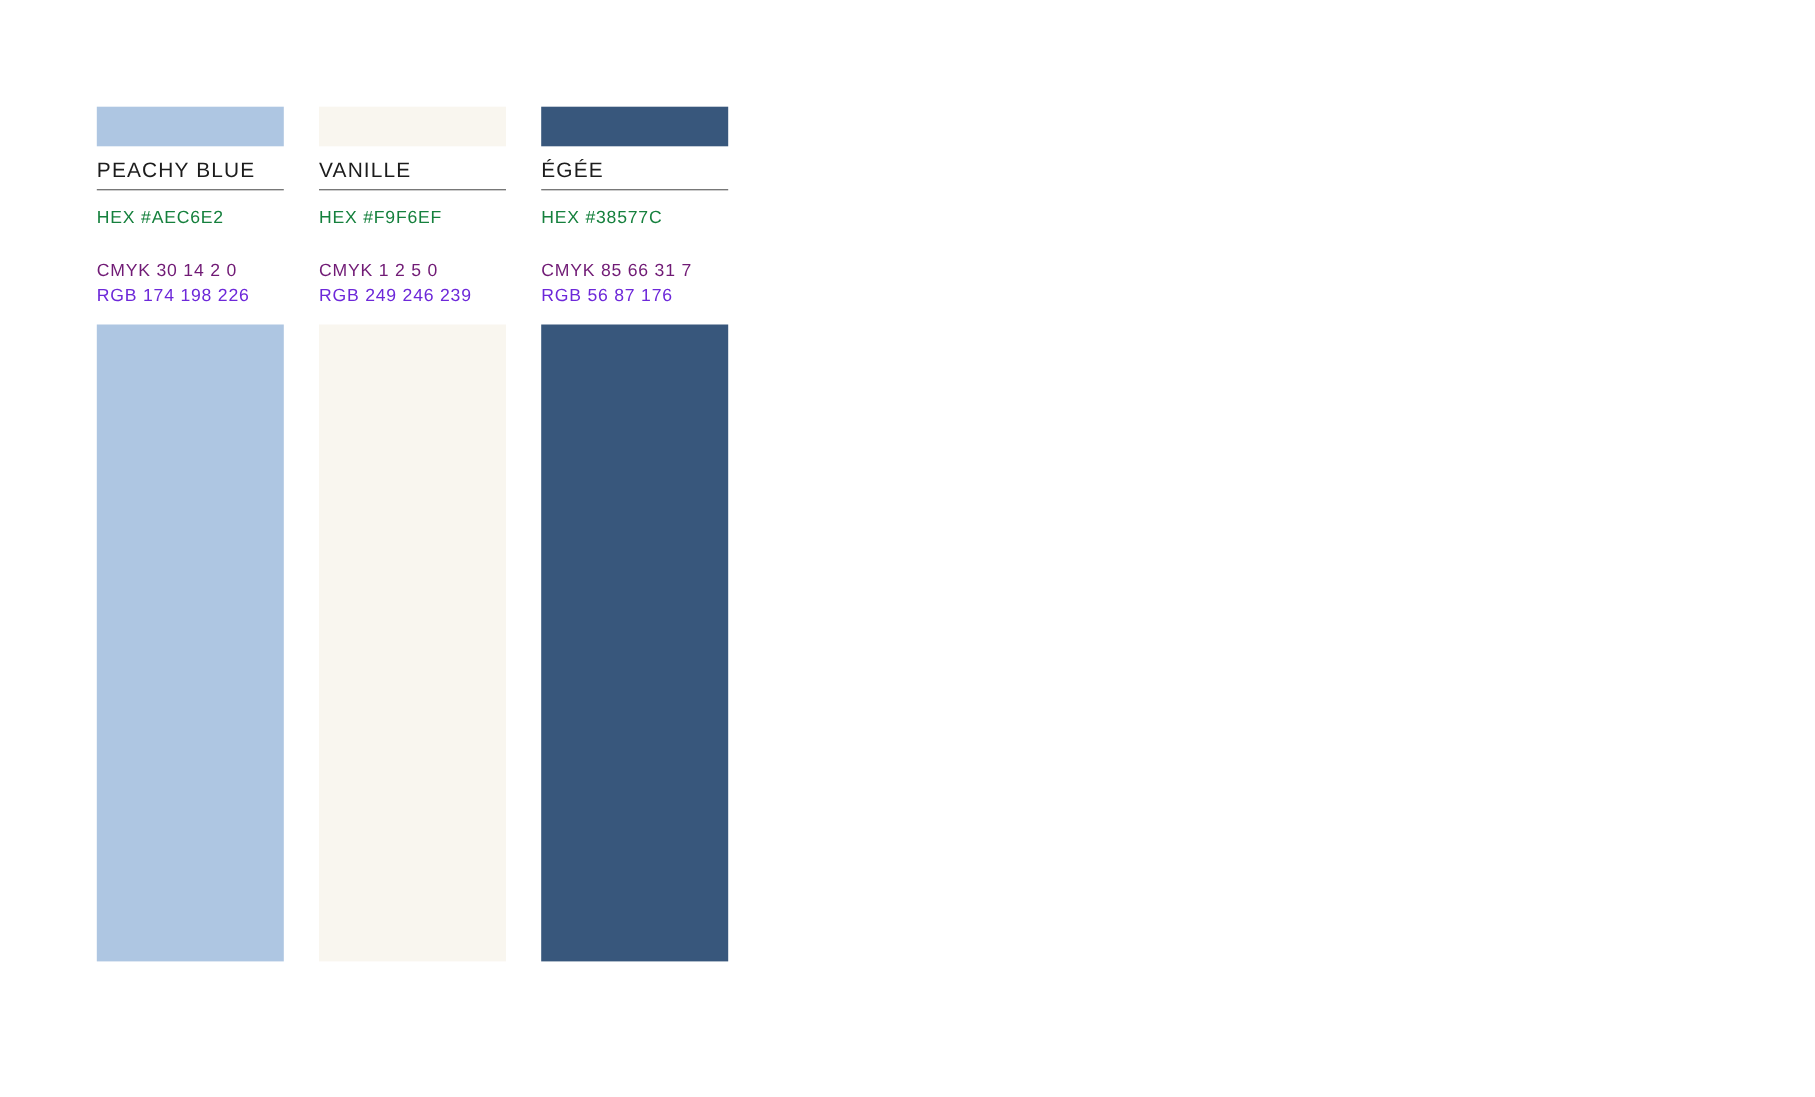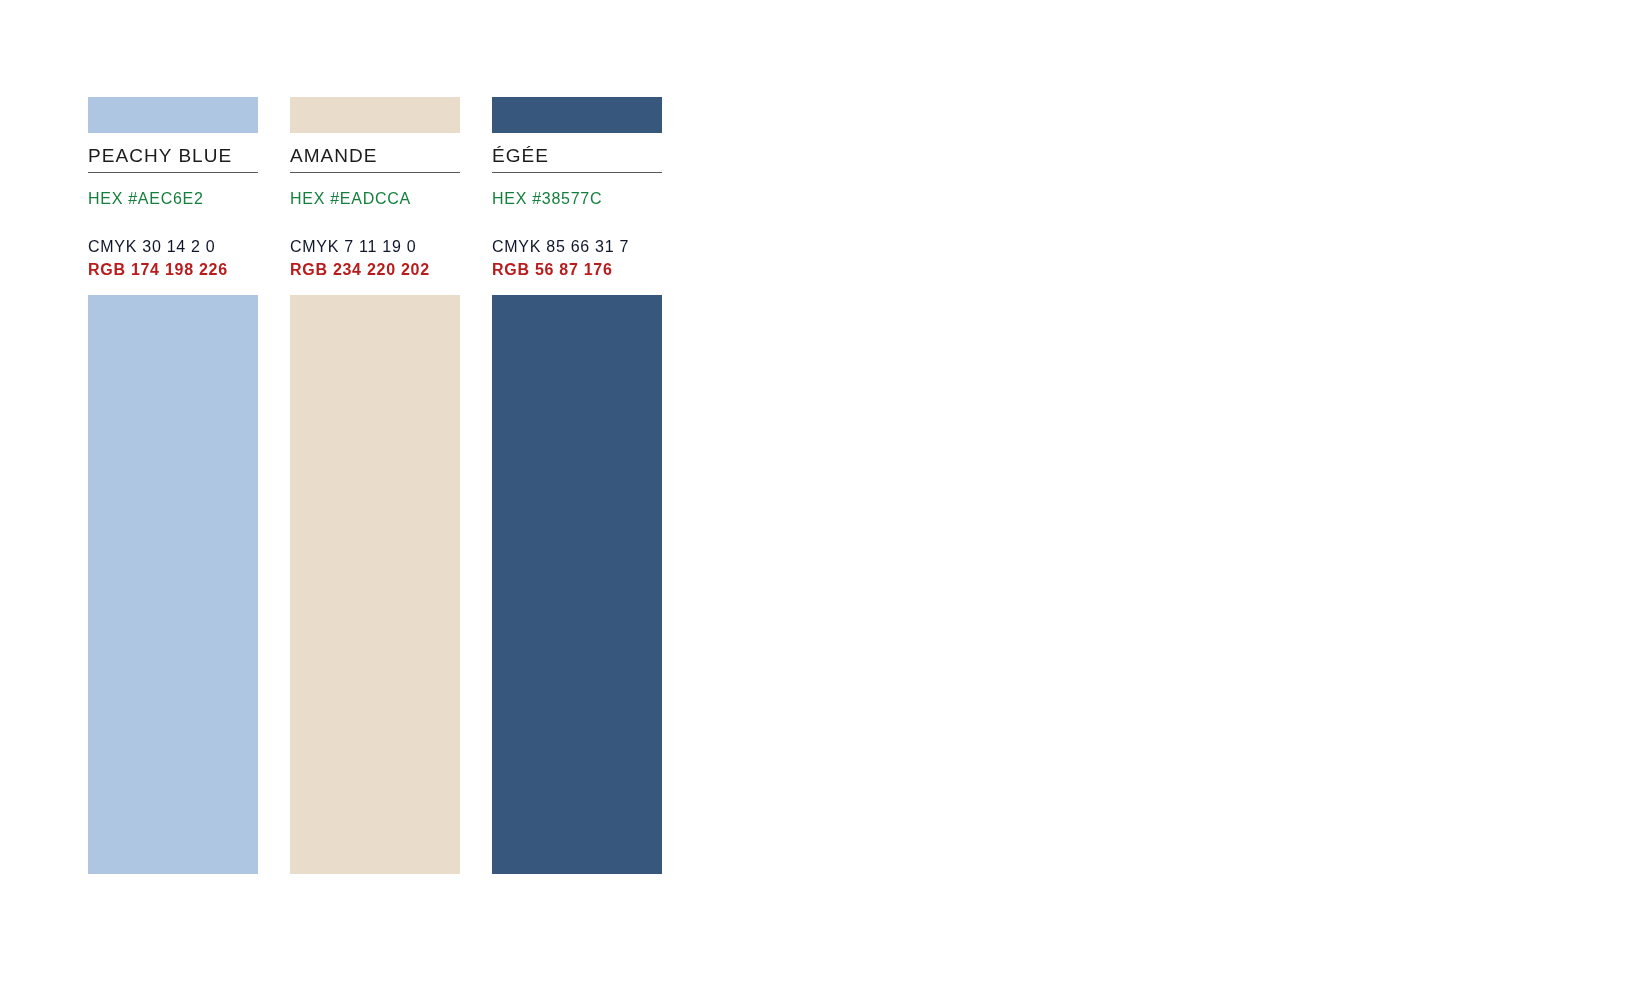--- a/index.html
+++ b/index.html
@@ -68,30 +68,29 @@
     white-space: nowrap;
     color: #15803d;
   }
 
   .cmyk-line {
     margin-top: 27px;
     font-size: 16px;
     letter-spacing: 0.045em;
     line-height: 23px;
     white-space: nowrap;
-    color: #0f172a;
+    color: #701a75;
   }
 
   .rgb-line {
     font-size: 16px;
     letter-spacing: 0.045em;
     line-height: 23px;
     white-space: nowrap;
-    color: #b91c1c;
-    font-weight: bold;
+    color: #6d28d9;
   }
 
   .swatch-main {
     margin-top: 14px;
     width: 170px;
     height: 579px;
     background: #cccccc;
   }
 </style>
 </head>
@@ -104,30 +103,30 @@
       <div class="swatch-top" style="background: rgb(174, 198, 226);"></div>
       <div class="color-name">PEACHY BLUE</div>
       <div class="divider" style="background: rgb(87, 87, 87);"></div>
       <div class="hex-line">HEX #AEC6E2</div>
       <div class="cmyk-line">CMYK 30 14 2 0</div>
       <div class="rgb-line">RGB 174 198 226</div>
       <div class="swatch-main" style="background: rgb(174, 198, 226);"></div>
     </div>
 
 
+    <div class="color-column">
+      <div class="swatch-top" style="background: rgb(249, 246, 239);"></div>
+      <div class="color-name">VANILLE</div>
+      <div class="divider" style="background: rgb(87, 87, 87);"></div>
+      <div class="hex-line">HEX #F9F6EF</div>
+      <div class="cmyk-line">CMYK 1 2 5 0</div>
+      <div class="rgb-line">RGB 249 246 239</div>
+      <div class="swatch-main" style="background: rgb(249, 246, 239);"></div>
+    </div>
 
-    <div class="color-column">
-      <div class="swatch-top" style="background: rgb(234, 220, 202);"></div>
-      <div class="color-name">AMANDE</div>
-      <div class="divider" style="background: rgb(87, 87, 87);"></div>
-      <div class="hex-line">HEX #EADCCA</div>
-      <div class="cmyk-line">CMYK 7 11 19 0</div>
-      <div class="rgb-line">RGB 234 220 202</div>
-      <div class="swatch-main" style="background: rgb(234, 220, 202);"></div>
-    </div>
 
 
 
     <div class="color-column">
       <div class="swatch-top" style="background: rgb(56, 87, 124);"></div>
       <div class="color-name">ÉGÉE</div>
       <div class="divider" style="background: rgb(87, 87, 87);"></div>
       <div class="hex-line">HEX #38577C</div>
       <div class="cmyk-line">CMYK 85 66 31 7</div>
       <div class="rgb-line">RGB 56 87 176</div>

